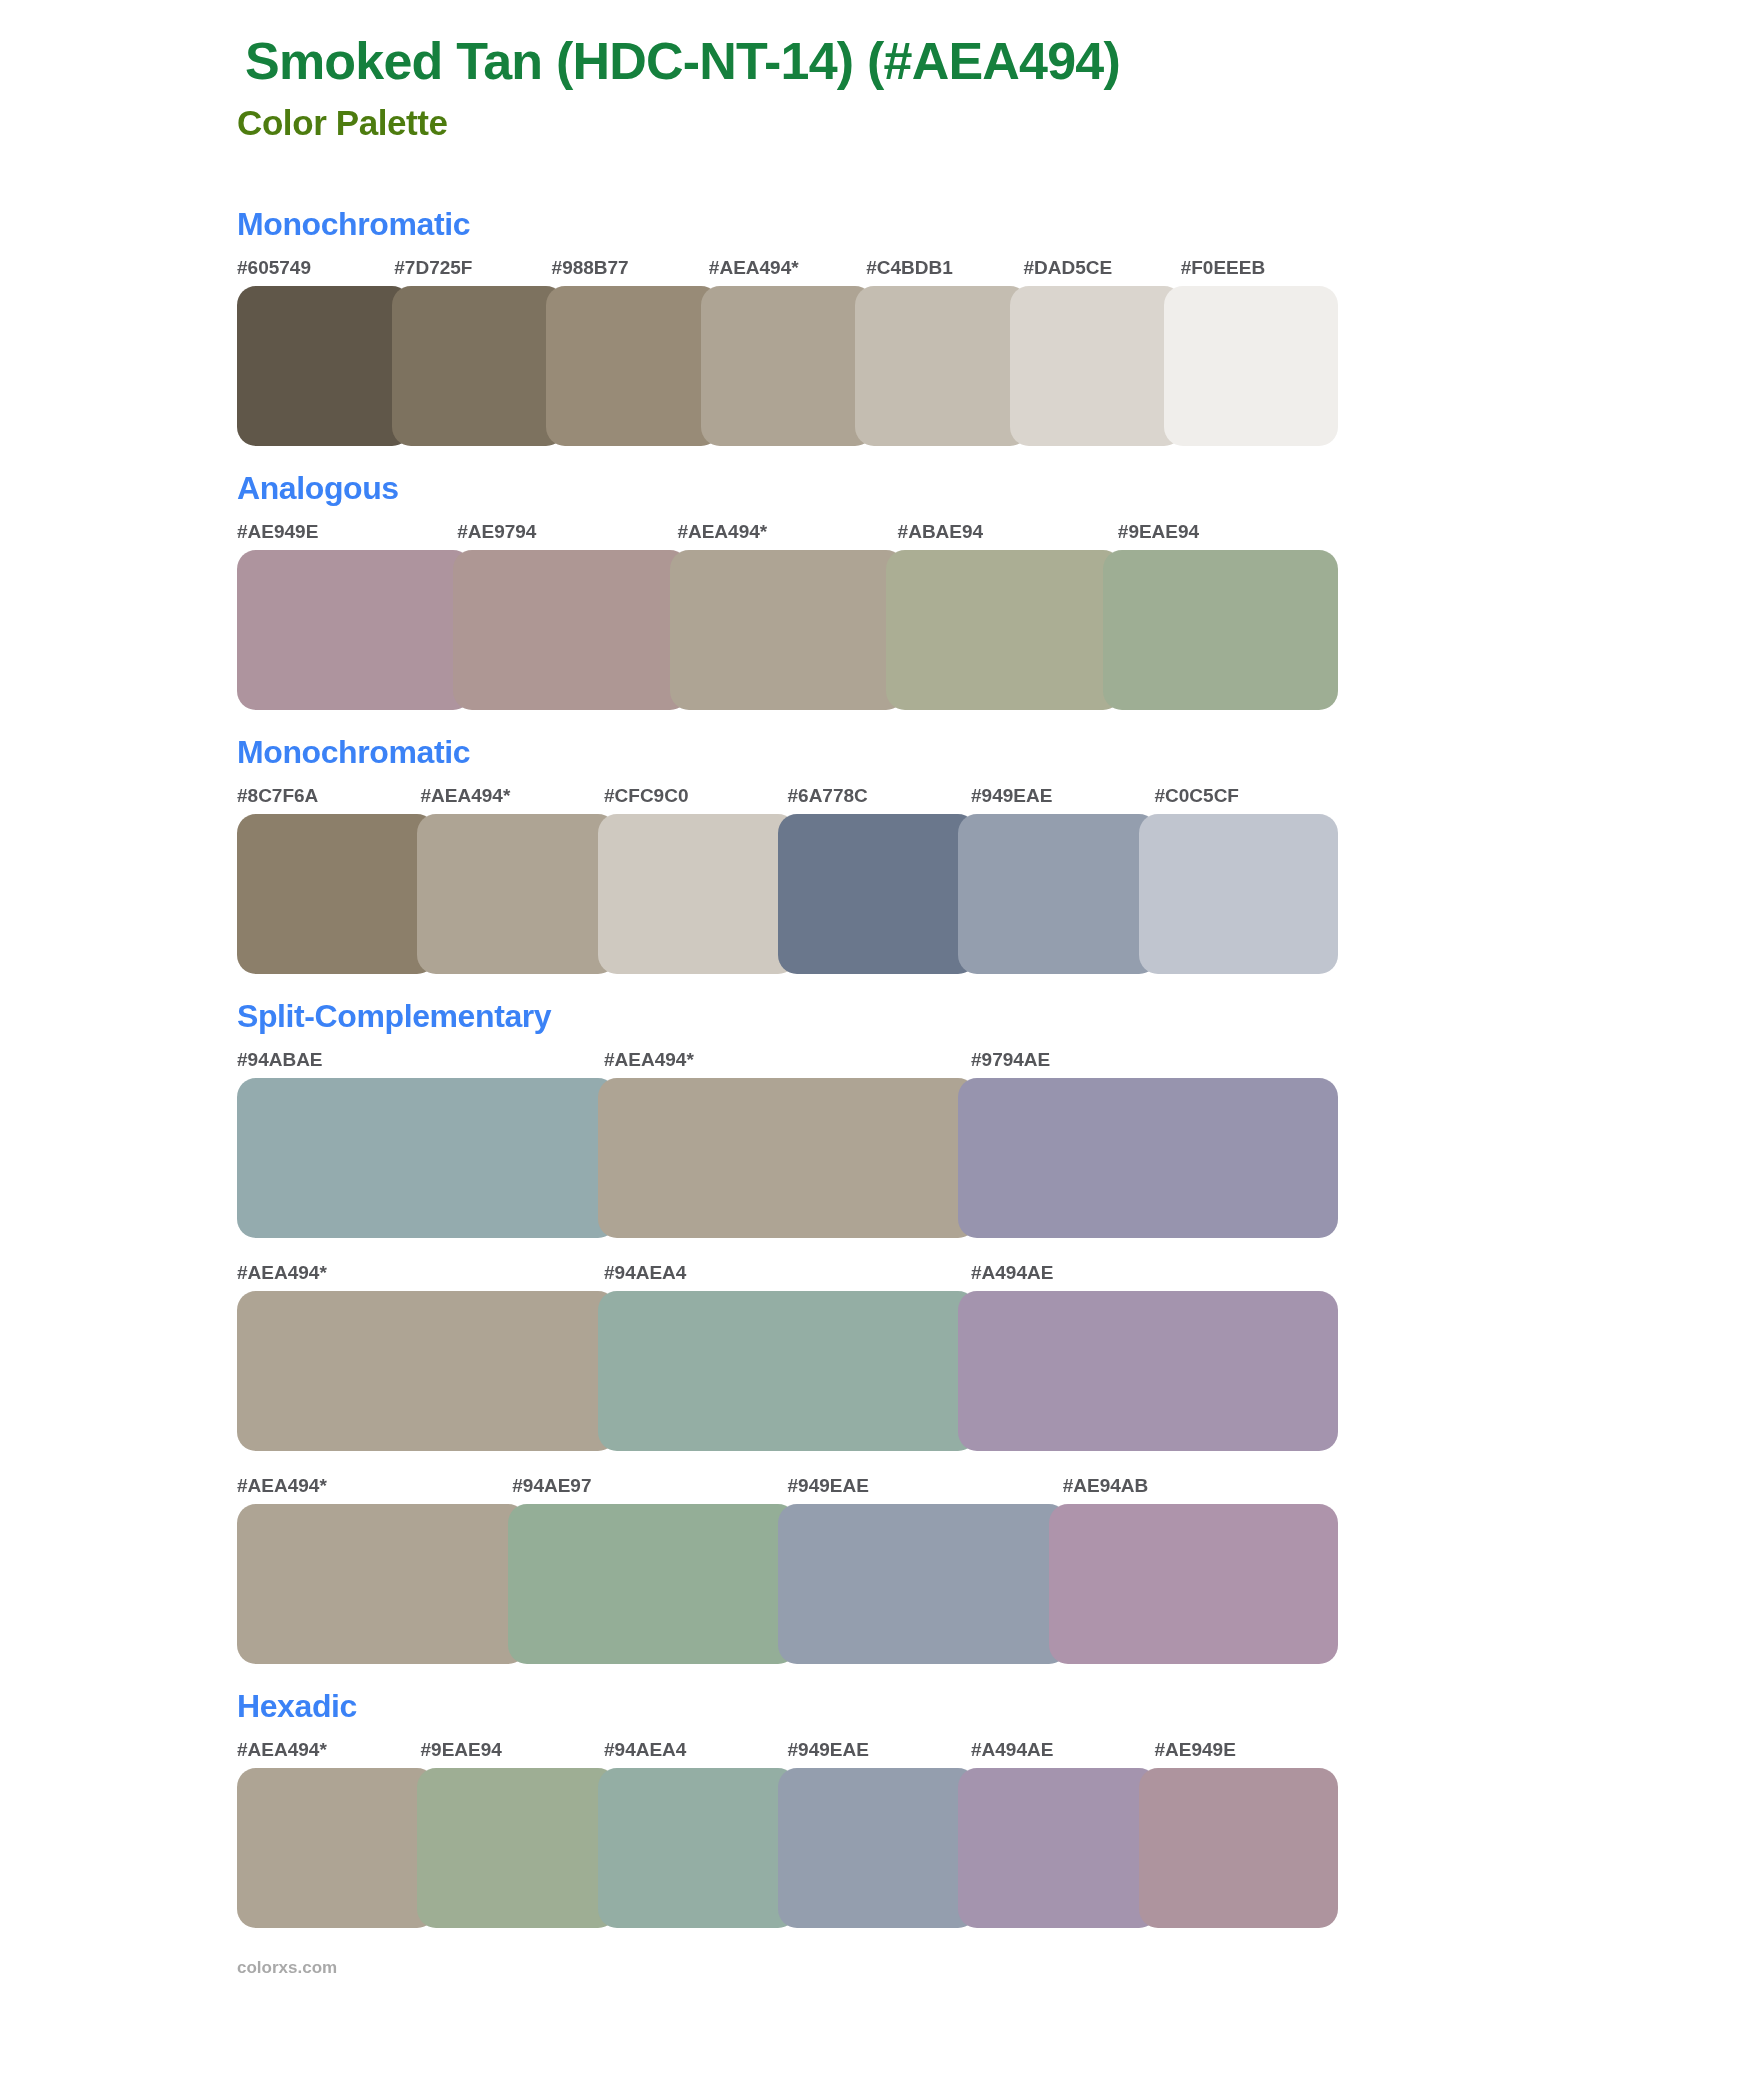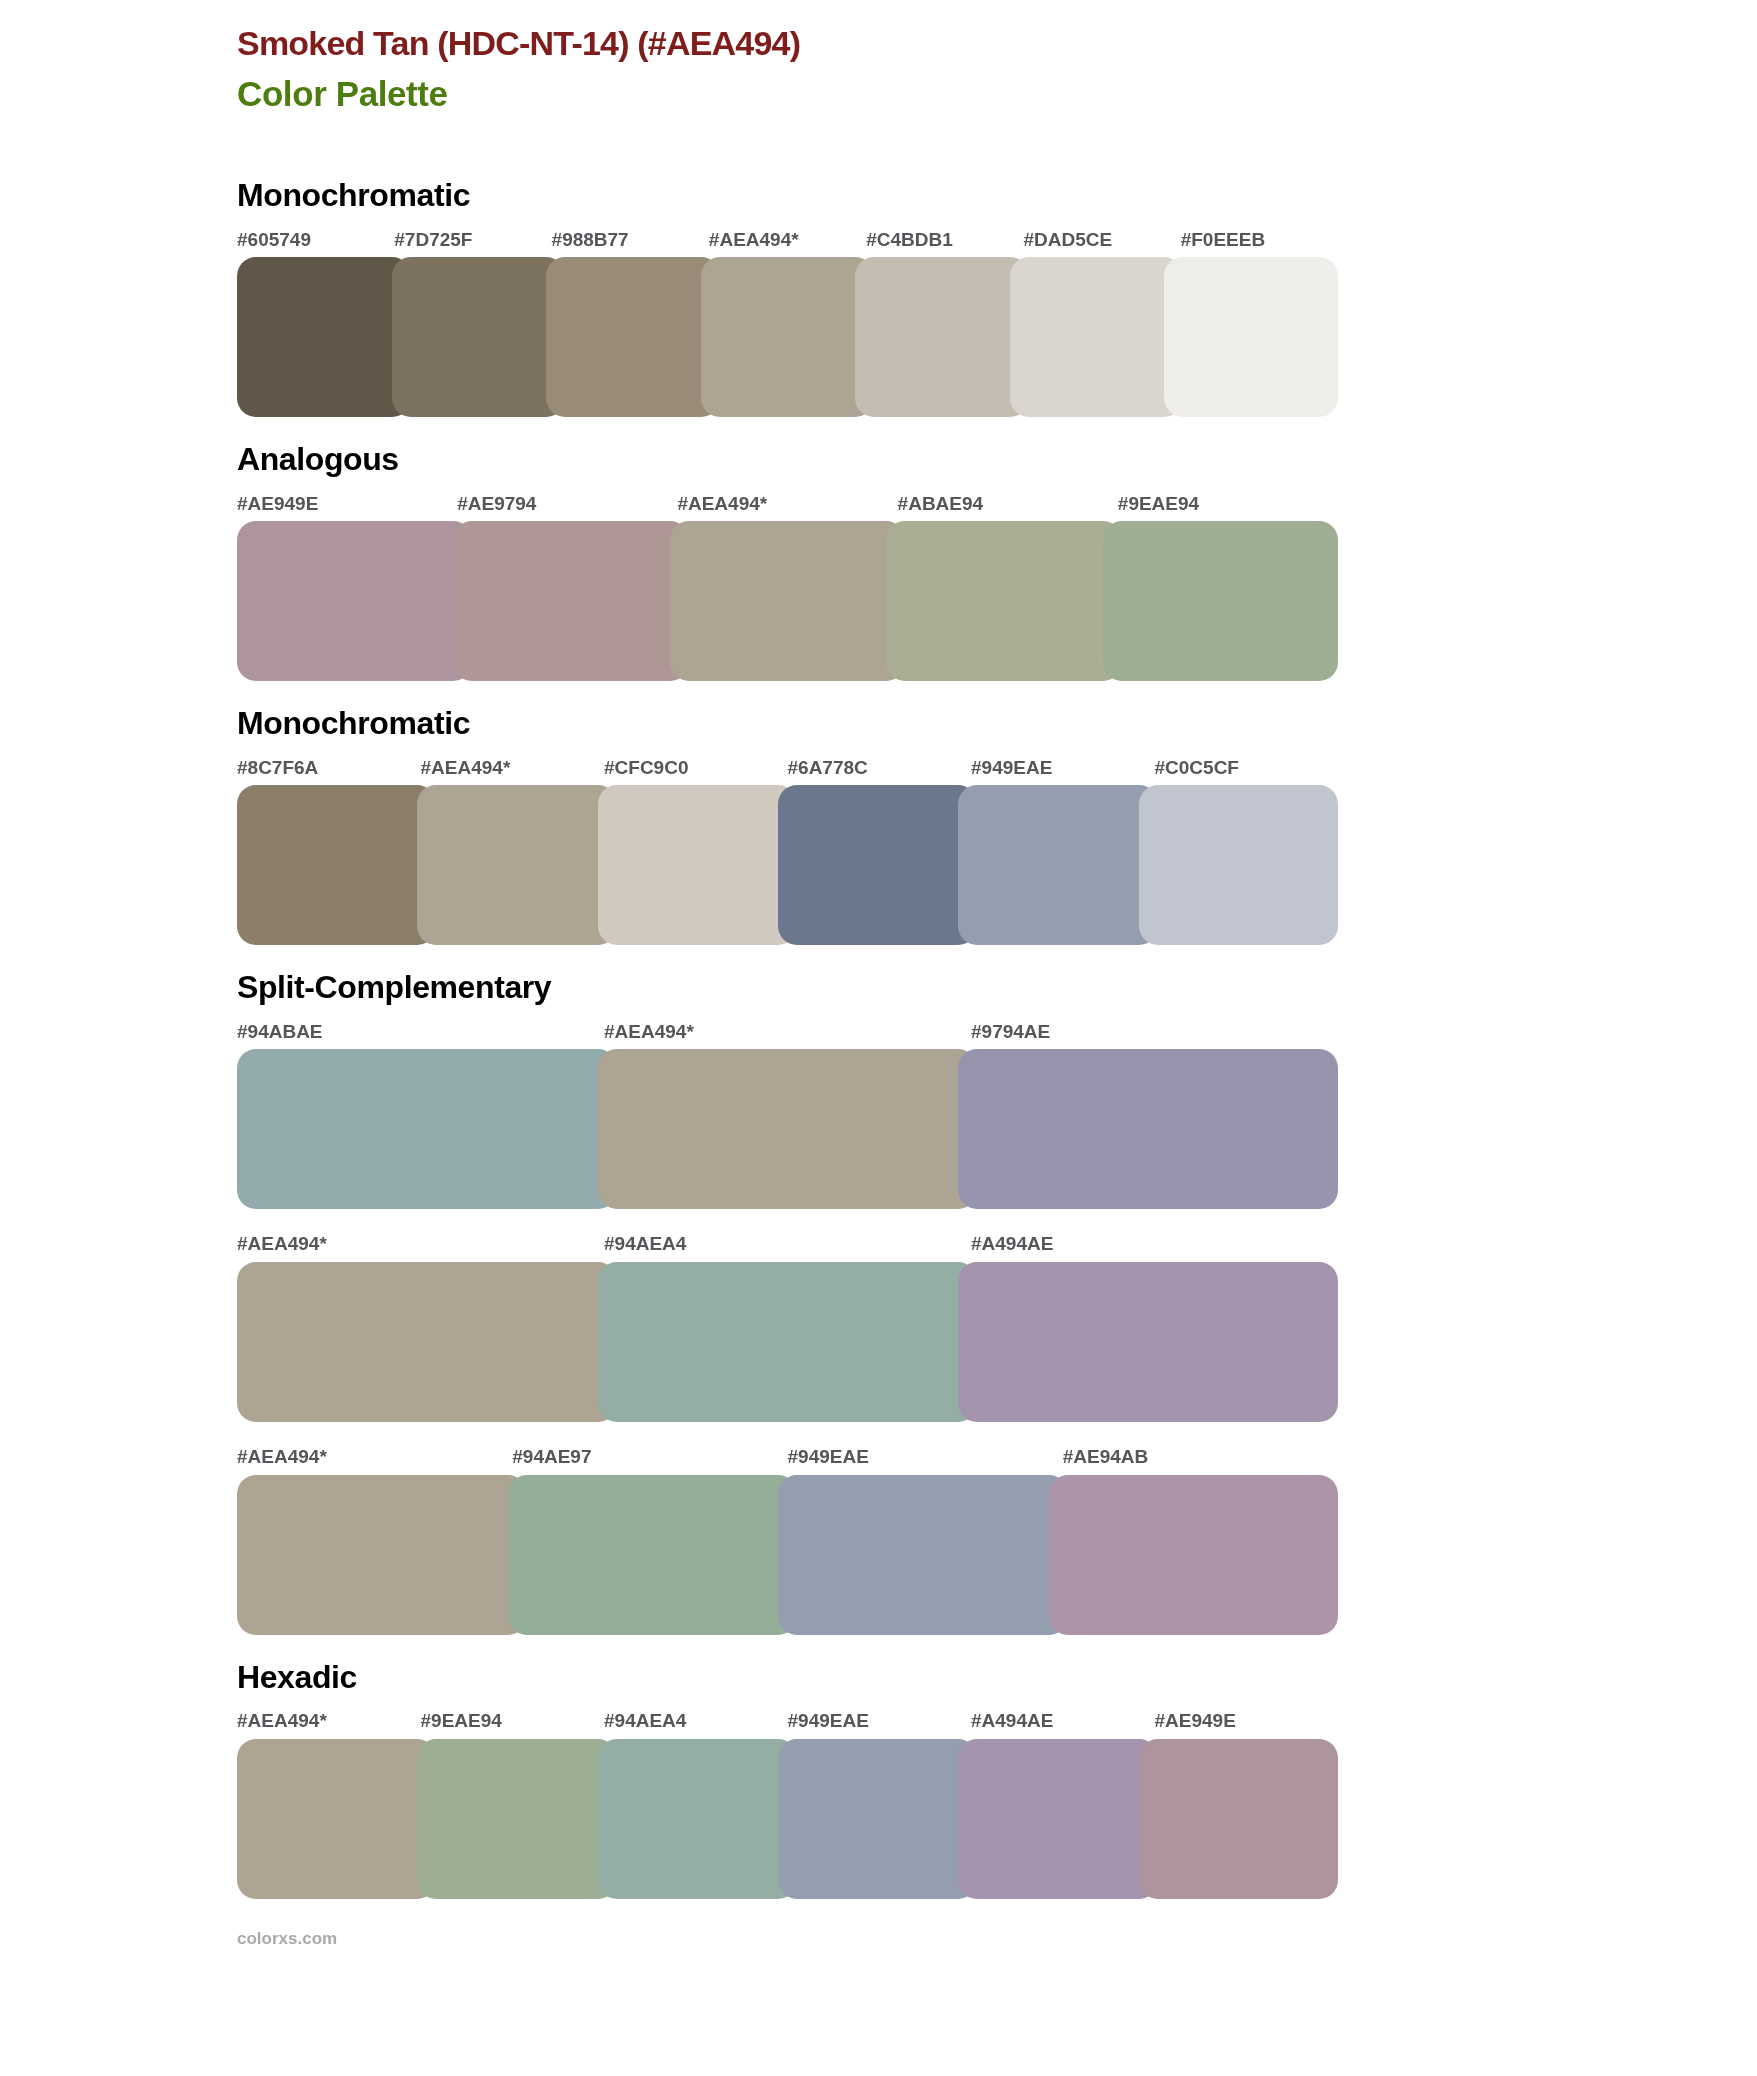--- a/index.html
+++ b/index.html
@@ -12,26 +12,26 @@
     width: 1757px;
     height: 2077px;
     overflow: hidden;
     position: relative;
   }
   .content {
     padding: 24px 0 0 237px;
     width: 1101px;
   }
   .page-title {
-    margin: 0;
-    font-size: 34px;
+    margin: 8px;
+    font-size: 52px;
     line-height: 1.15;
     font-weight: 700;
     letter-spacing: -0.8px;
-    color: #7f1d1d;
+    color: #15803d;
   }
   .page-subtitle {
     margin: 11.2px 0 0 0;
     font-size: 35px;
     line-height: 1.12;
     font-weight: 700;
     letter-spacing: -0.4px;
     color: #4d7c0f;
   }
   .palette-section {
@@ -39,21 +39,21 @@
   }
   .palette-section:first-child {
     margin-top: 64px;
   }
   .section-title {
     margin: 0;
     font-size: 32px;
     line-height: 1.15;
     font-weight: 700;
     letter-spacing: -0.4px;
-    color: #000000;
+    color: #3b82f6;
   }
   .labels {
     display: flex;
     margin-top: 14.4px;
     height: 22.4px;
   }
   .labels .label-cell {
     flex: 1;
     font-size: 19px;
     font-weight: 700;

